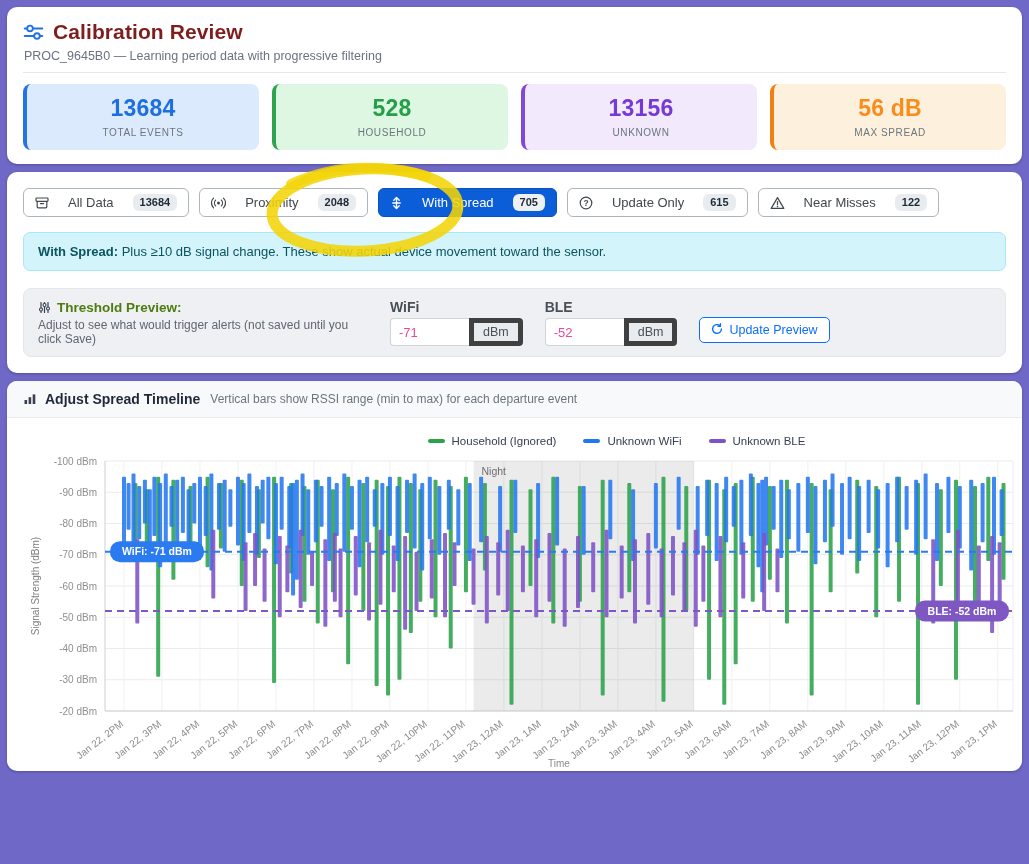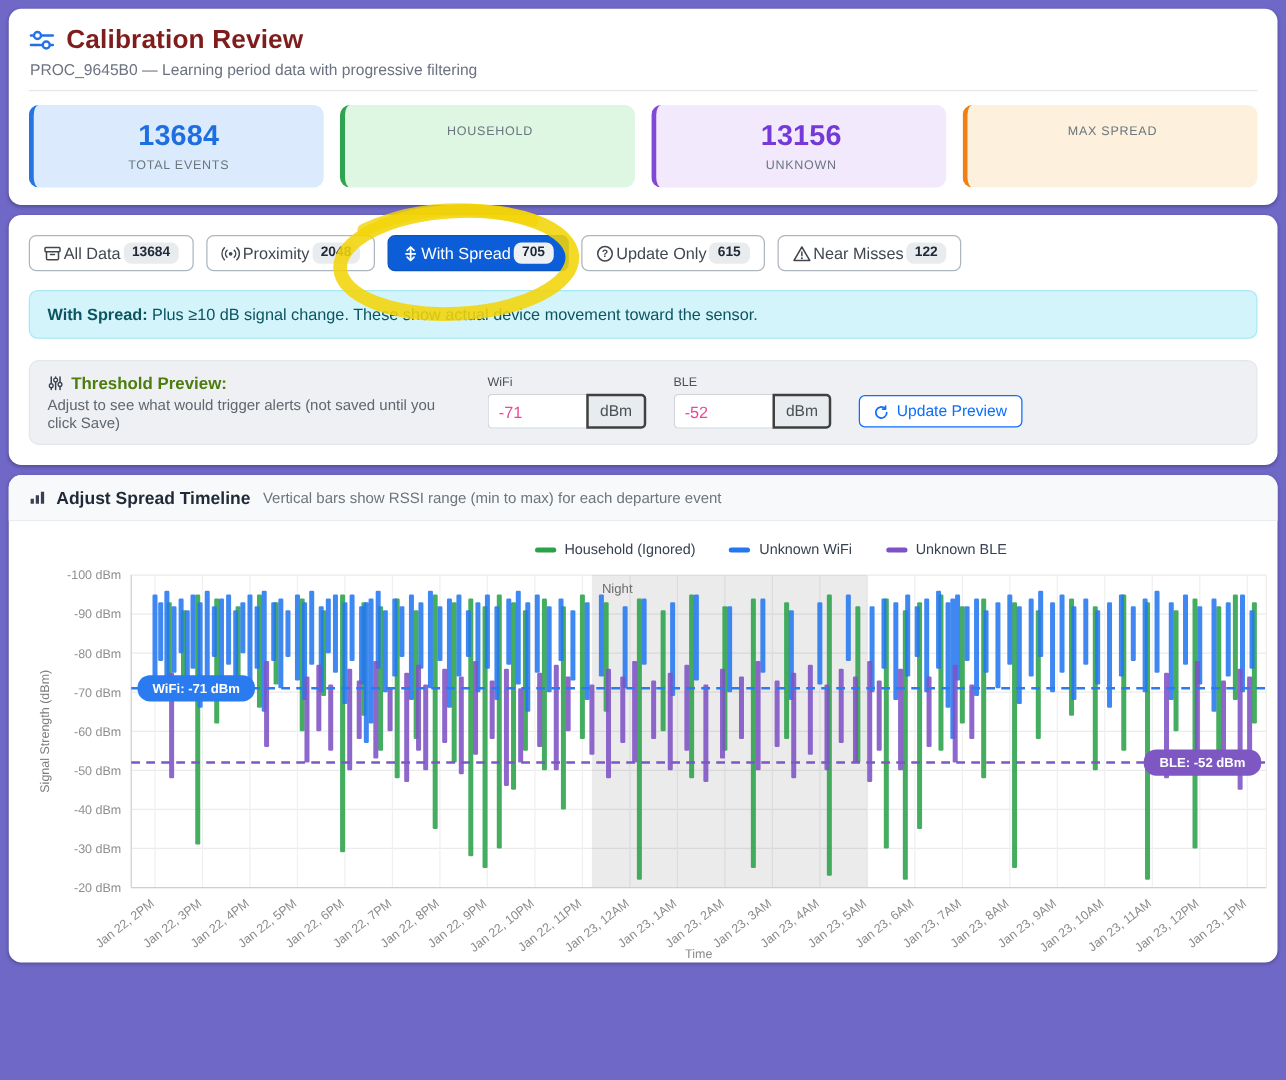--- a/index.html
+++ b/index.html
@@ -36,21 +36,21 @@
   .section-header{
     background:#f8f9fa;border-bottom:1px solid #e9ecef;
     border-radius:10px 10px 0 0;padding:10px 16px;
     display:flex;align-items:center;gap:8px;
   }
   .section-header .sh-title{font-size:14px;font-weight:700;color:#1f2937;}
   .section-header .sh-hint{font-size:12px;color:#6c757d;margin-left:2px;}
   .filter-body{padding:16px;position:relative;}
   .btn-row{display:flex;gap:10px;position:relative;}
   .fbtn{
-    display:flex;align-items:center;gap:2px;
+    display:flex;align-items:center;gap:19px;
     background:#fff;border:1px solid #aeb6bd;border-radius:6px;
     padding:5px 11px;font-size:13px;color:#41474e;cursor:pointer;
     font-family:"Liberation Sans", sans-serif;
   }
   .fbtn .cnt{
     background:#e9ecef;border-radius:6px;padding:2px 7px;
     font-size:11px;font-weight:700;color:#1f2937;line-height:1.2;
   }
   .fbtn.active{background:#0b5ed7;border-color:#0a53be;color:#ffffff;}
   .fbtn.active .cnt{background:#eef1f4;color:#1f2937;}
@@ -60,34 +60,34 @@
     margin-top:15px;background:#d2f4fa;border:1px solid #a8e8f5;border-radius:7px;
     padding:11px 14px;font-size:13px;color:#0c5460;
   }
   .threshold-box{
     margin-top:17px;background:#eef0f3;border:1px solid #e3e6ea;border-radius:8px;
     padding:10px 14px;display:flex;align-items:center;gap:22px;
   }
   .th-left{width:330px;}
   .th-left .th-title{font-size:13.5px;font-weight:700;color:#4d7c0f;display:flex;align-items:center;gap:6px;}
   .th-left .th-hint{font-size:12px;color:#5f6771;margin-top:3px;}
-  .th-group .th-lab{font-size:10px;color:#495057;margin-bottom:3px;}
+  .th-group .th-lab{font-size:14px;color:#495057;margin-bottom:3px;font-weight:bold;}
   .igroup{display:flex;}
   .igroup input{
     width:62px;height:26px;border:1px solid #ced4da;border-right:none;
     border-radius:4px 0 0 4px;padding:0 8px;font-size:13px;color:#ec4899;
     font-family:"Liberation Sans", sans-serif;background:#fff;
   }
   .igroup .unit{
     height:28px;display:flex;align-items:center;padding:0 9px;
-    border:2px solid #404040;border-radius:0 4px 4px 0;background:#e9ecef;
+    border:5px solid #404040;border-radius:0 4px 4px 0;background:#e9ecef;
     font-size:12.5px;color:#495057;box-sizing:border-box;
   }
   .update-btn{
-    margin-top:14px;display:flex;align-items:flex-end;gap:6px;
+    margin-top:14px;display:flex;align-items:flex-start;gap:6px;
     background:#fff;border:1.5px solid #0d6efd;color:#0d6efd;border-radius:5px;
     padding:5px 11px;font-size:12.5px;cursor:pointer;font-family:"Liberation Sans", sans-serif;
   }
   
   .legend{display:flex;justify-content:center;gap:27px;margin:17px 0 4px;transform:translateX(102px);}
   .legend-item{display:flex;align-items:center;gap:7px;font-size:11.5px;color:#374151;cursor:pointer;}
   .legend-item .sw{width:17px;height:4px;border-radius:2px;display:inline-block;}
   #spread-chart{display:block;margin:2px 0 0 8px;}
 </style>
 </head>
@@ -106,27 +106,29 @@
     <h1>Calibration Review</h1>
   </div>
   <div class="subtitle">PROC_9645B0 — Learning period data with progressive filtering</div>
   <hr class="divider">
   <div class="stats-row">
     <div class="stat blue">
       <div class="num">13684</div>
       <div class="lbl">TOTAL EVENTS</div>
     </div>
     <div class="stat green">
+      <div class="num">528</div>
       <div class="lbl">HOUSEHOLD</div>
     </div>
     <div class="stat purple">
       <div class="num">13156</div>
       <div class="lbl">UNKNOWN</div>
     </div>
     <div class="stat orange">
+      <div class="num">56 dB</div>
       <div class="lbl">MAX SPREAD</div>
     </div>
   </div>
 </div>
 
 <div class="card filter-card">
   <div class="filter-body">
     <div class="btn-row">
       <button class="fbtn">
         <svg width="14" height="14" viewBox="0 0 14 14">

